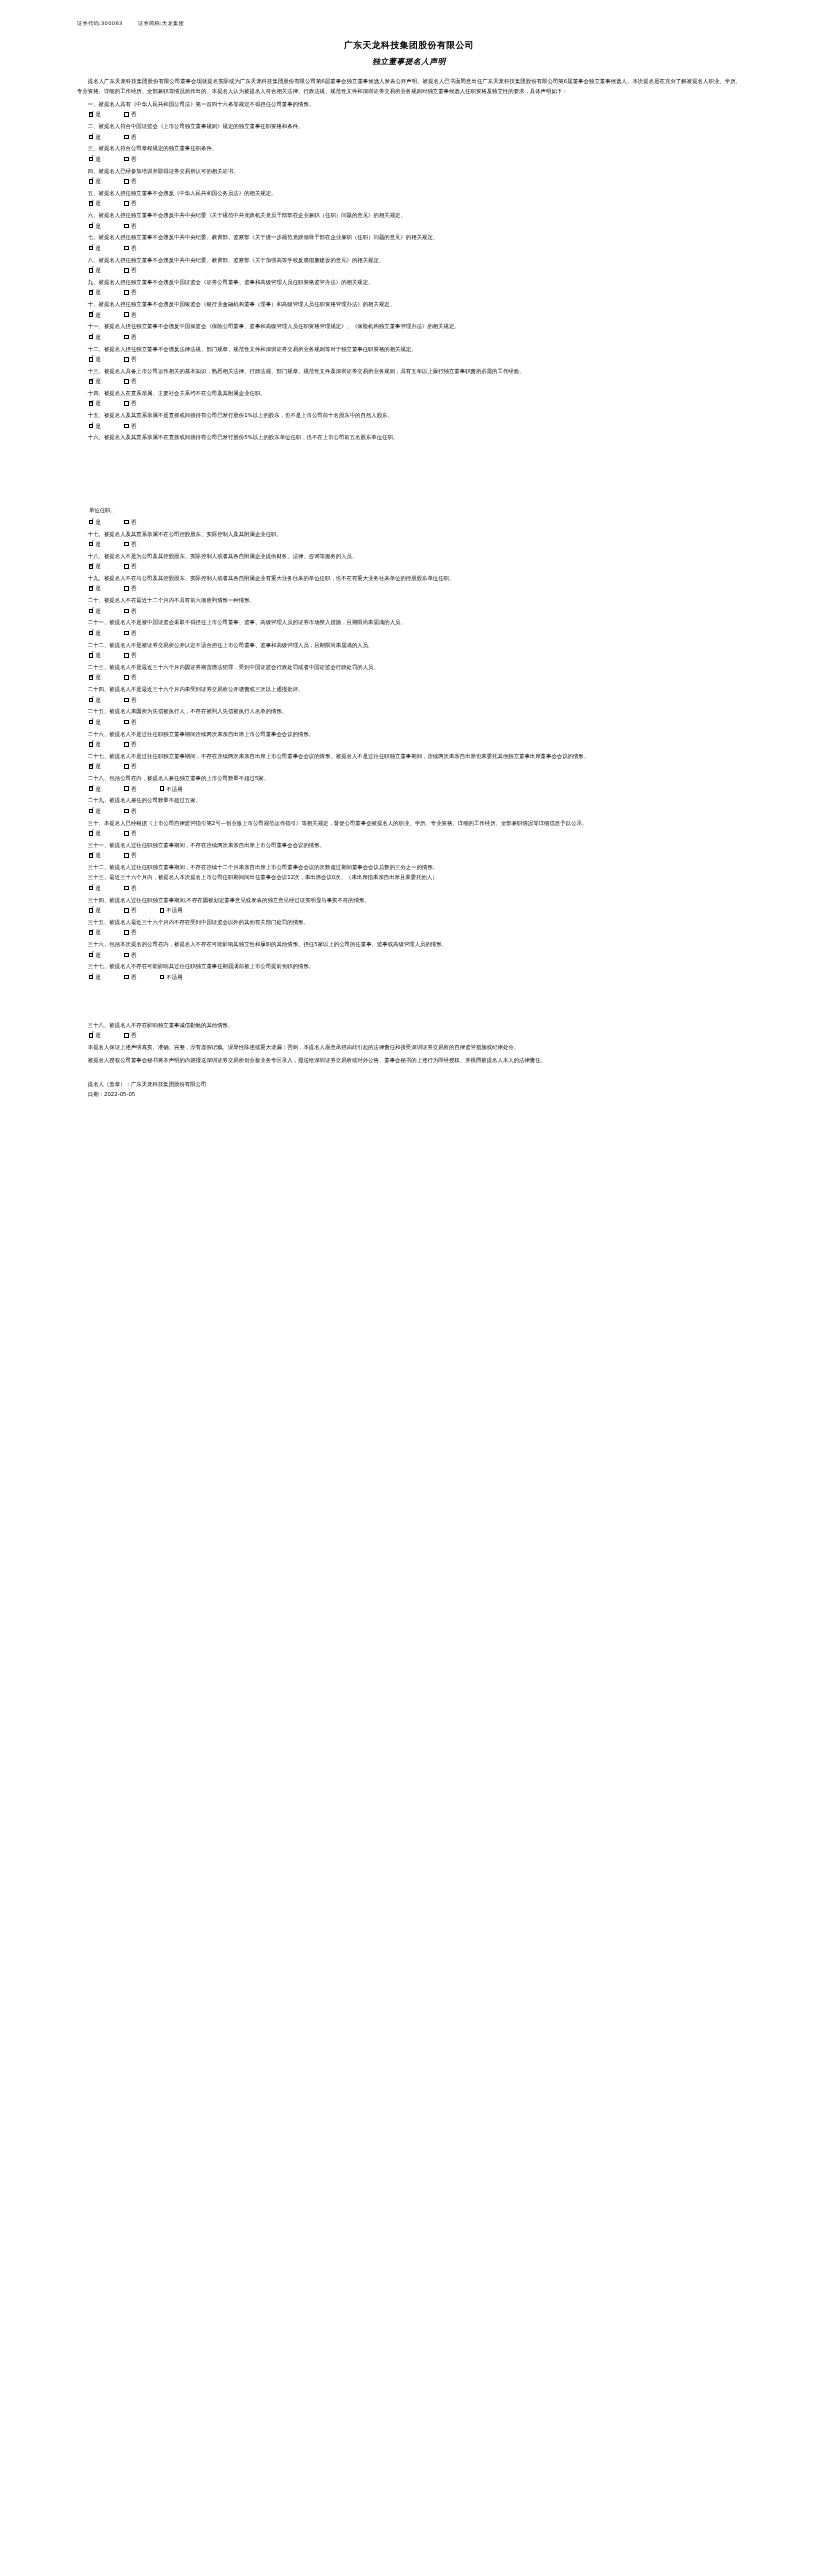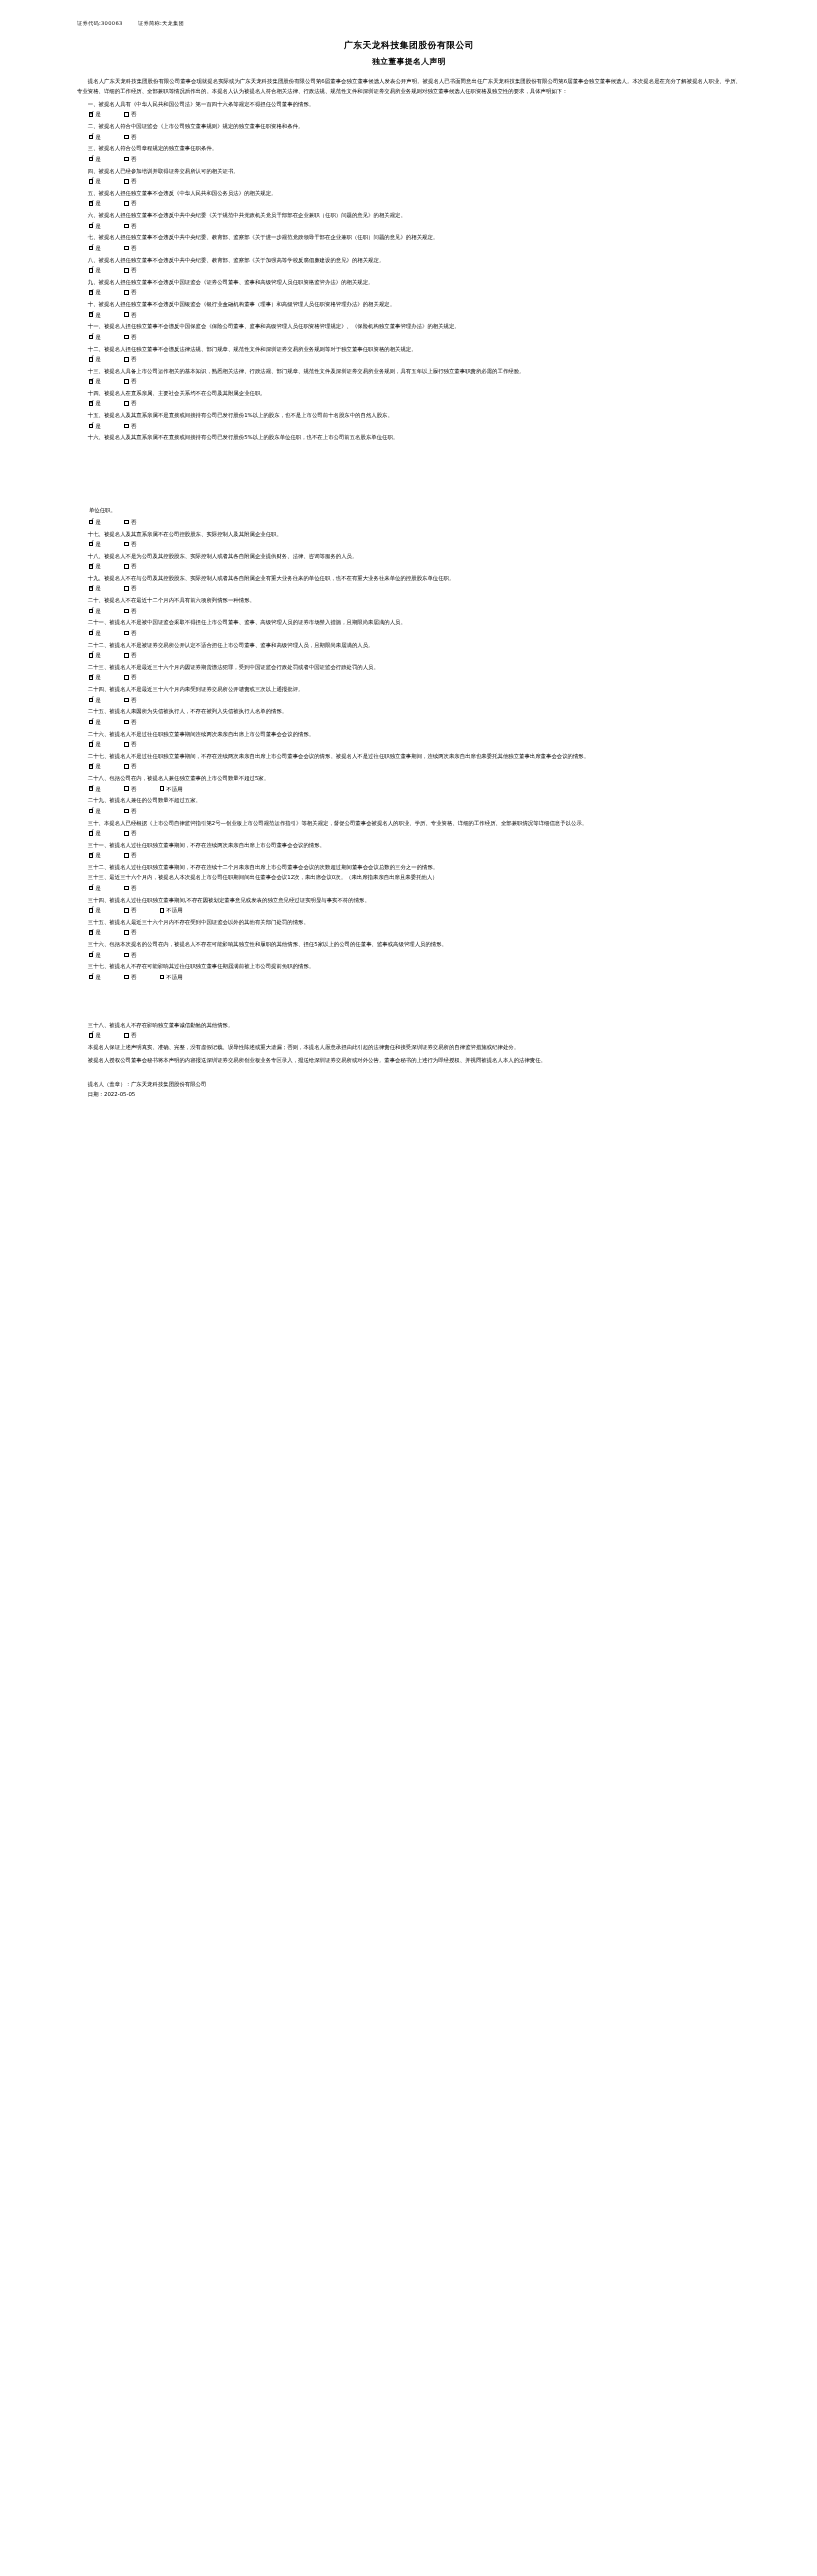--- a/index.html
+++ b/index.html
@@ -29,20 +29,21 @@
     font-weight:bold;
     letter-spacing:0.5px;
     margin:5.2px 0 5.2px 0;
   }
   .doc-subtitle {
     text-align:center;
     font-size:7.7px;
     font-weight:bold;
     letter-spacing:0.5px;
     margin:0 0 10.3px 0;
+    font-style:italic;
   }
   p.para {
     font-size:5.4px;
     line-height:1.75;
     text-align:justify;
     margin:0 0 3.6px 0;
     text-indent:2em;
   }
   p.item {
     font-size:5.4px;

